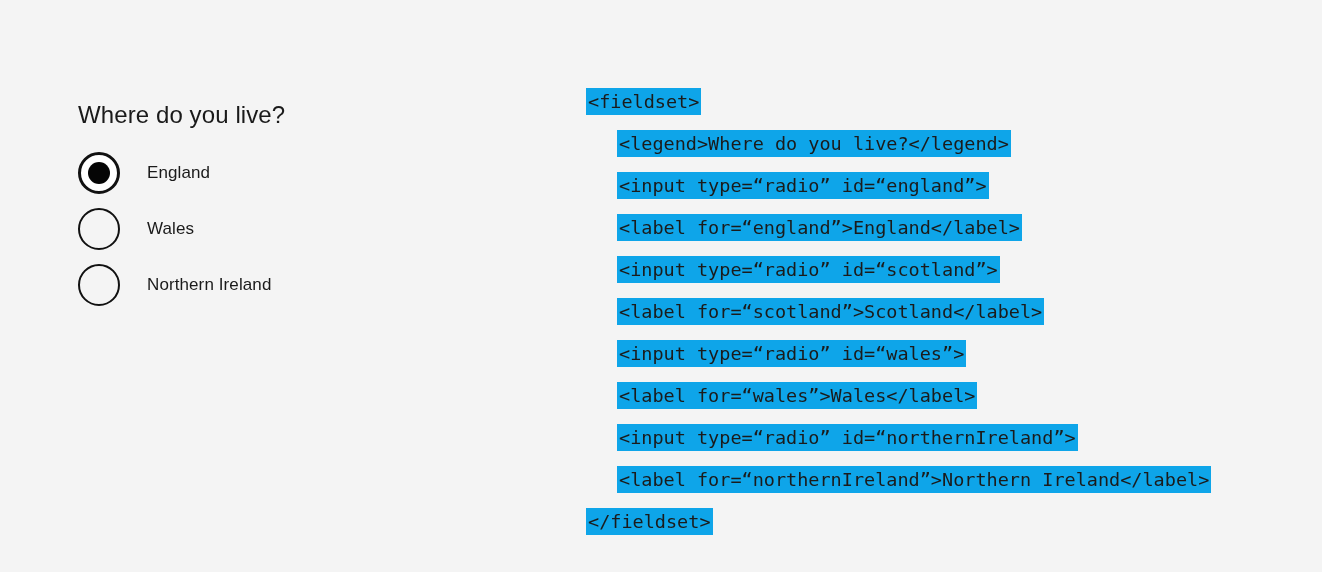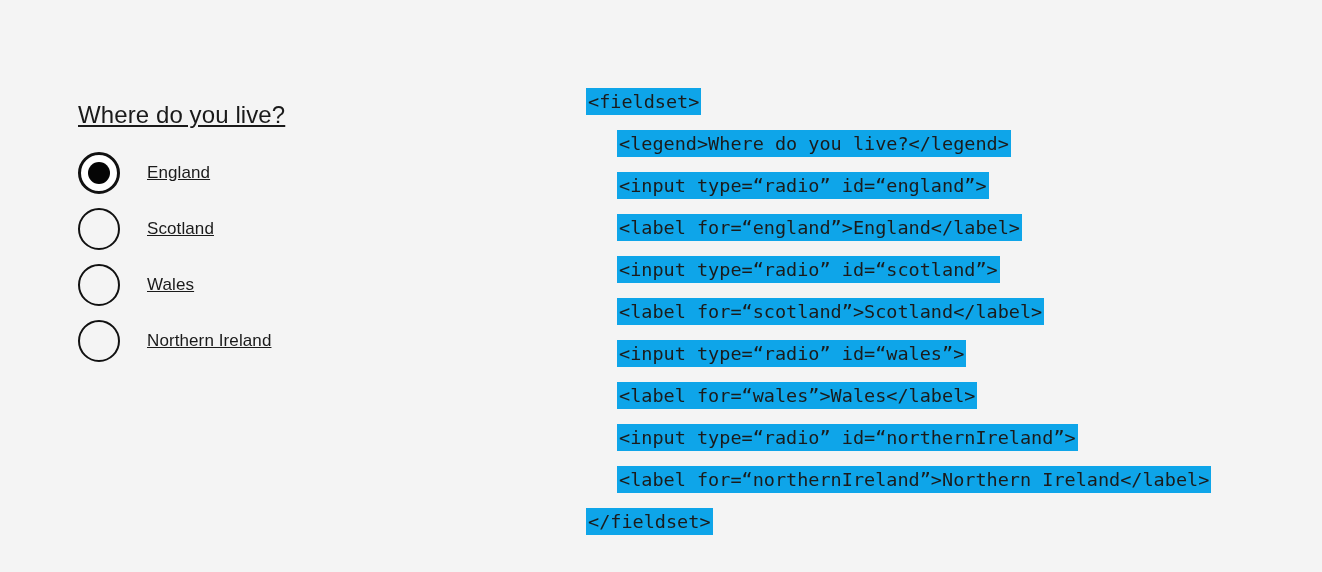--- a/index.html
+++ b/index.html
@@ -22,21 +22,20 @@
     width: 1322px;
     height: 572px;
   }
 
   
   .form-panel {
     position: absolute;
     left: 78px;
     top: 100px;
     width: 440px;
-    text-decoration: underline;
   }
 
   .form-legend {
     font-size: 24px;
     line-height: 30px;
     letter-spacing: 0.1px;
     color: #1a1a1a;
     margin: 0 0 22px 0;
     font-weight: 400;
     white-space: nowrap;
@@ -127,24 +126,20 @@
   <div class="form-panel">
     <div class="form-legend">Where do you live?</div>
 
     <div class="radio-list">
         <div class="radio-row is-selected">
           <span class="radio-control"></span>
           <span class="radio-label">England</span>
         </div>
         <div class="radio-row">
           <span class="radio-control"></span>
-          <span class="radio-label">Scotland</span>
-        </div>
-        <div class="radio-row">
-          <span class="radio-control"></span>
           <span class="radio-label">Wales</span>
         </div>
         <div class="radio-row">
           <span class="radio-control"></span>
           <span class="radio-label">Northern Ireland</span>
         </div>
       </div>
   </div>
 
   <div class="code-panel">

